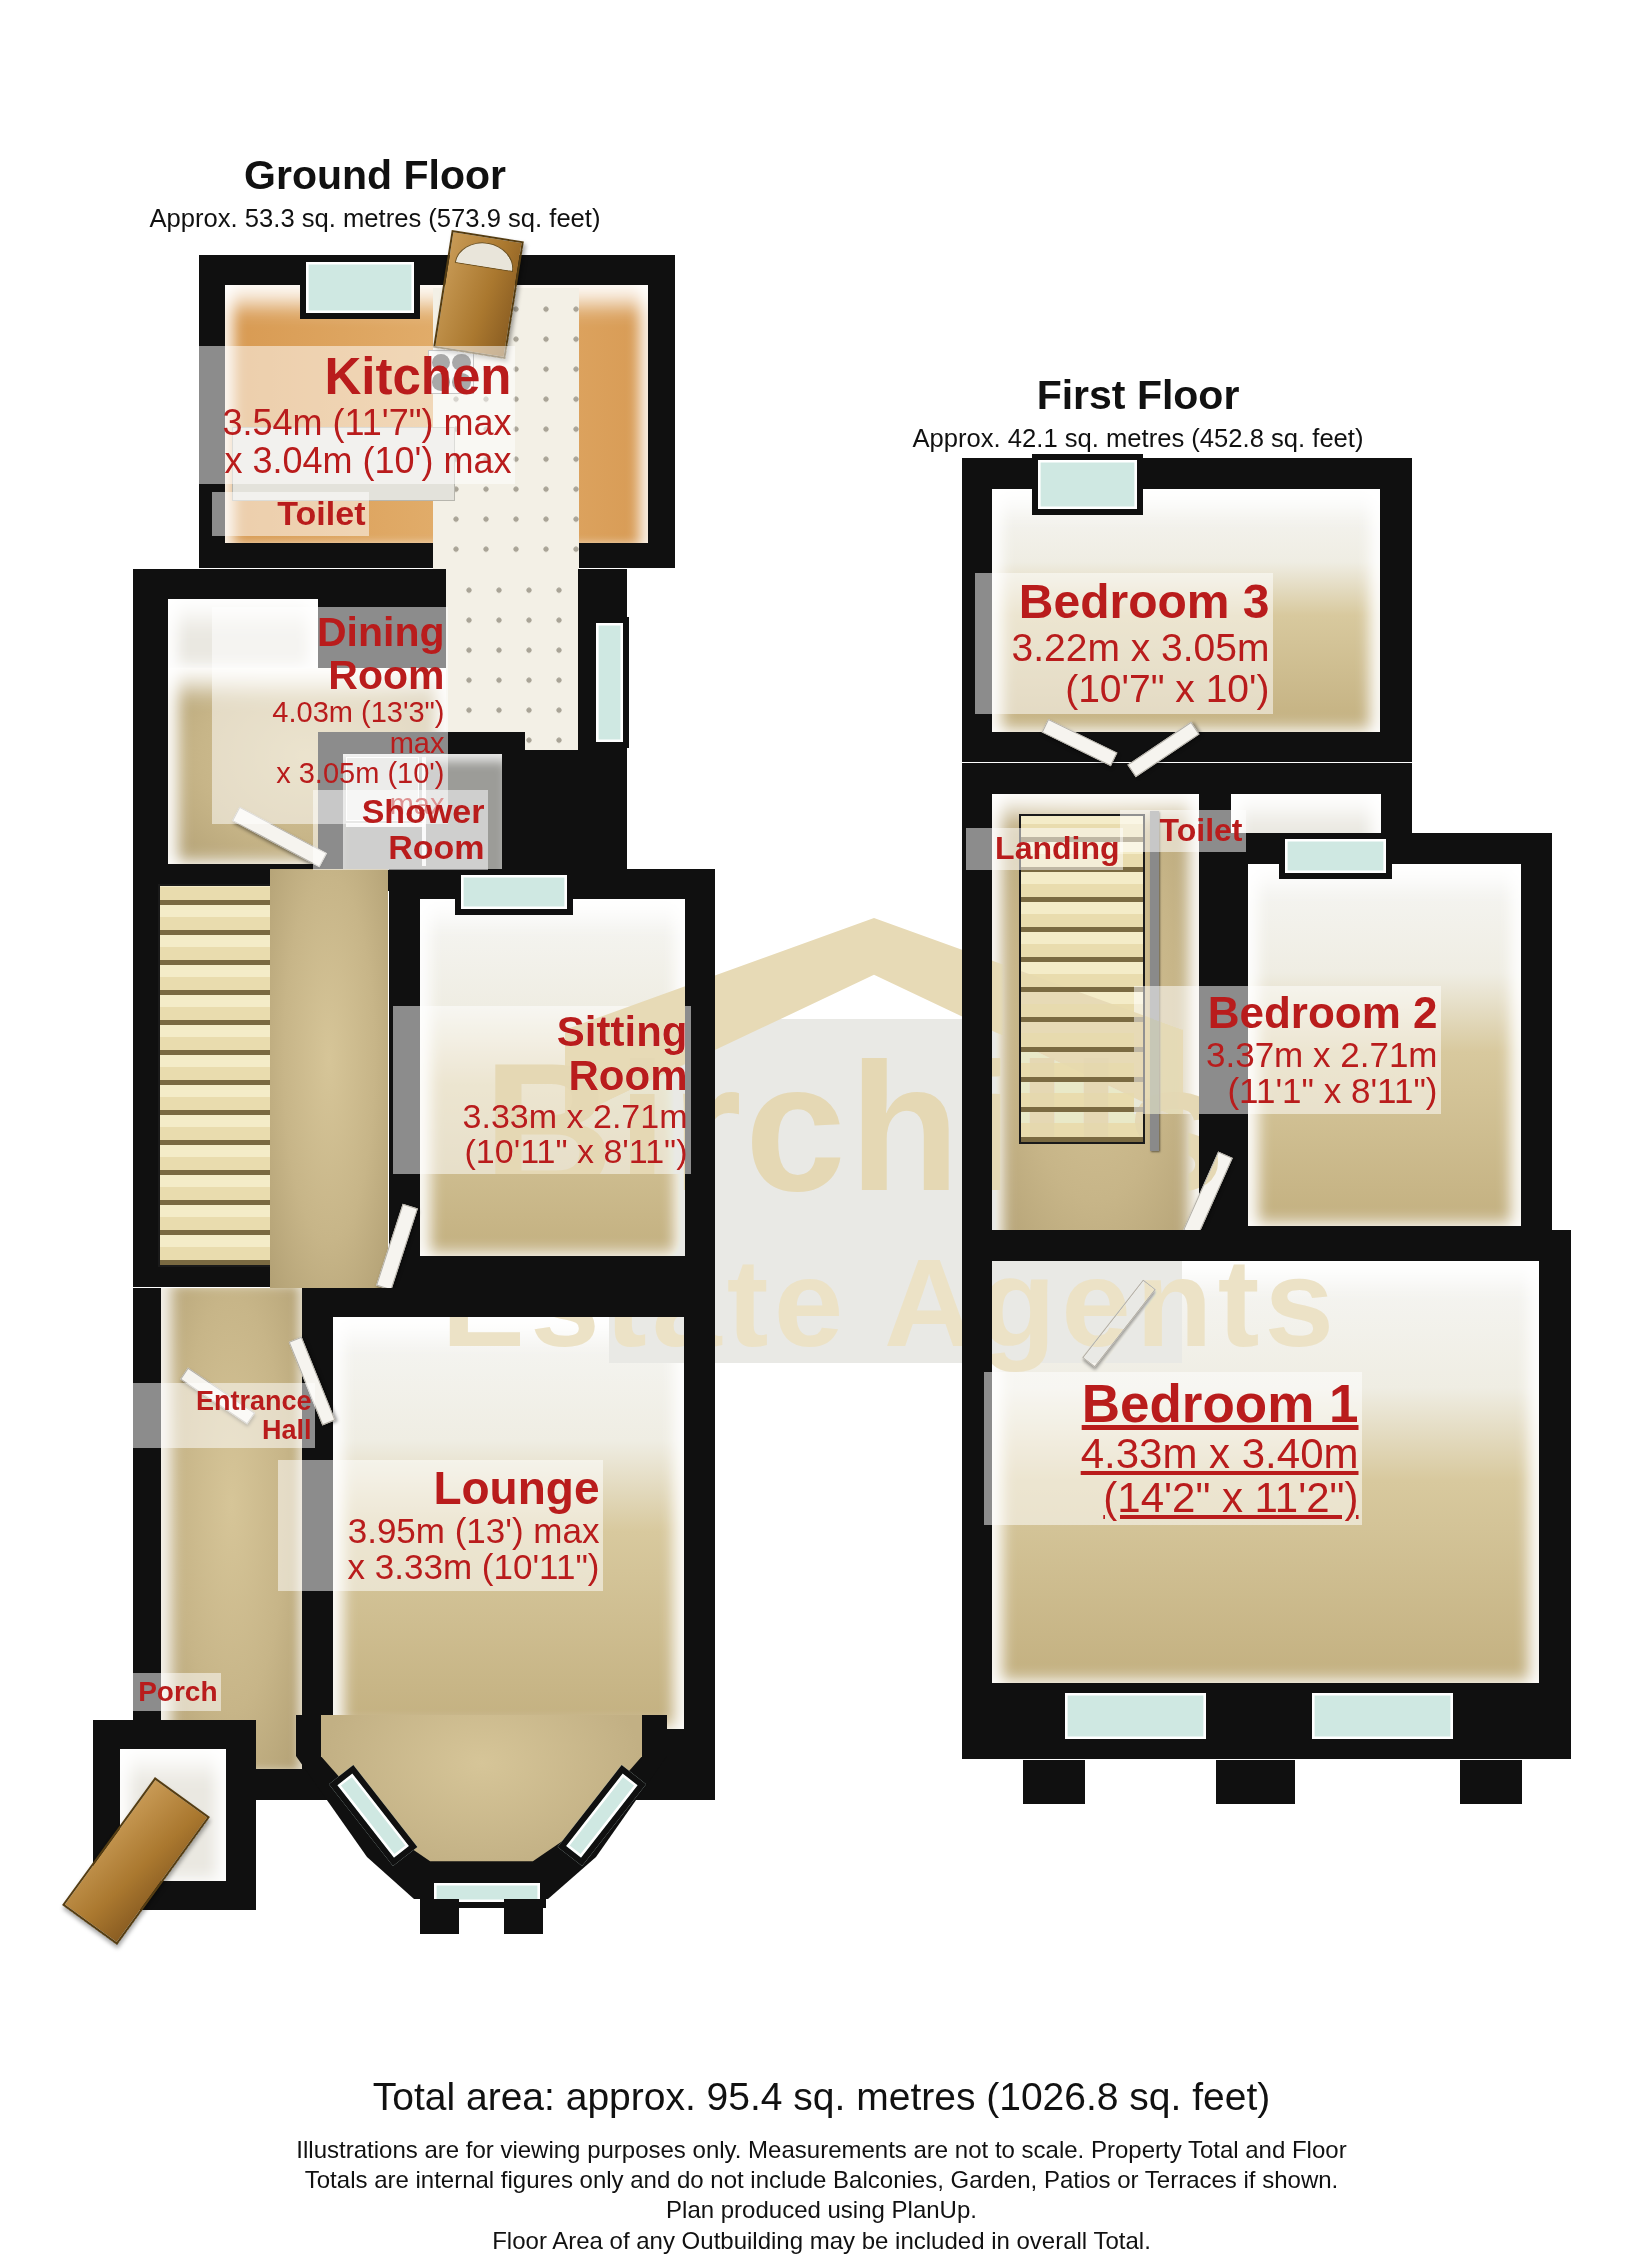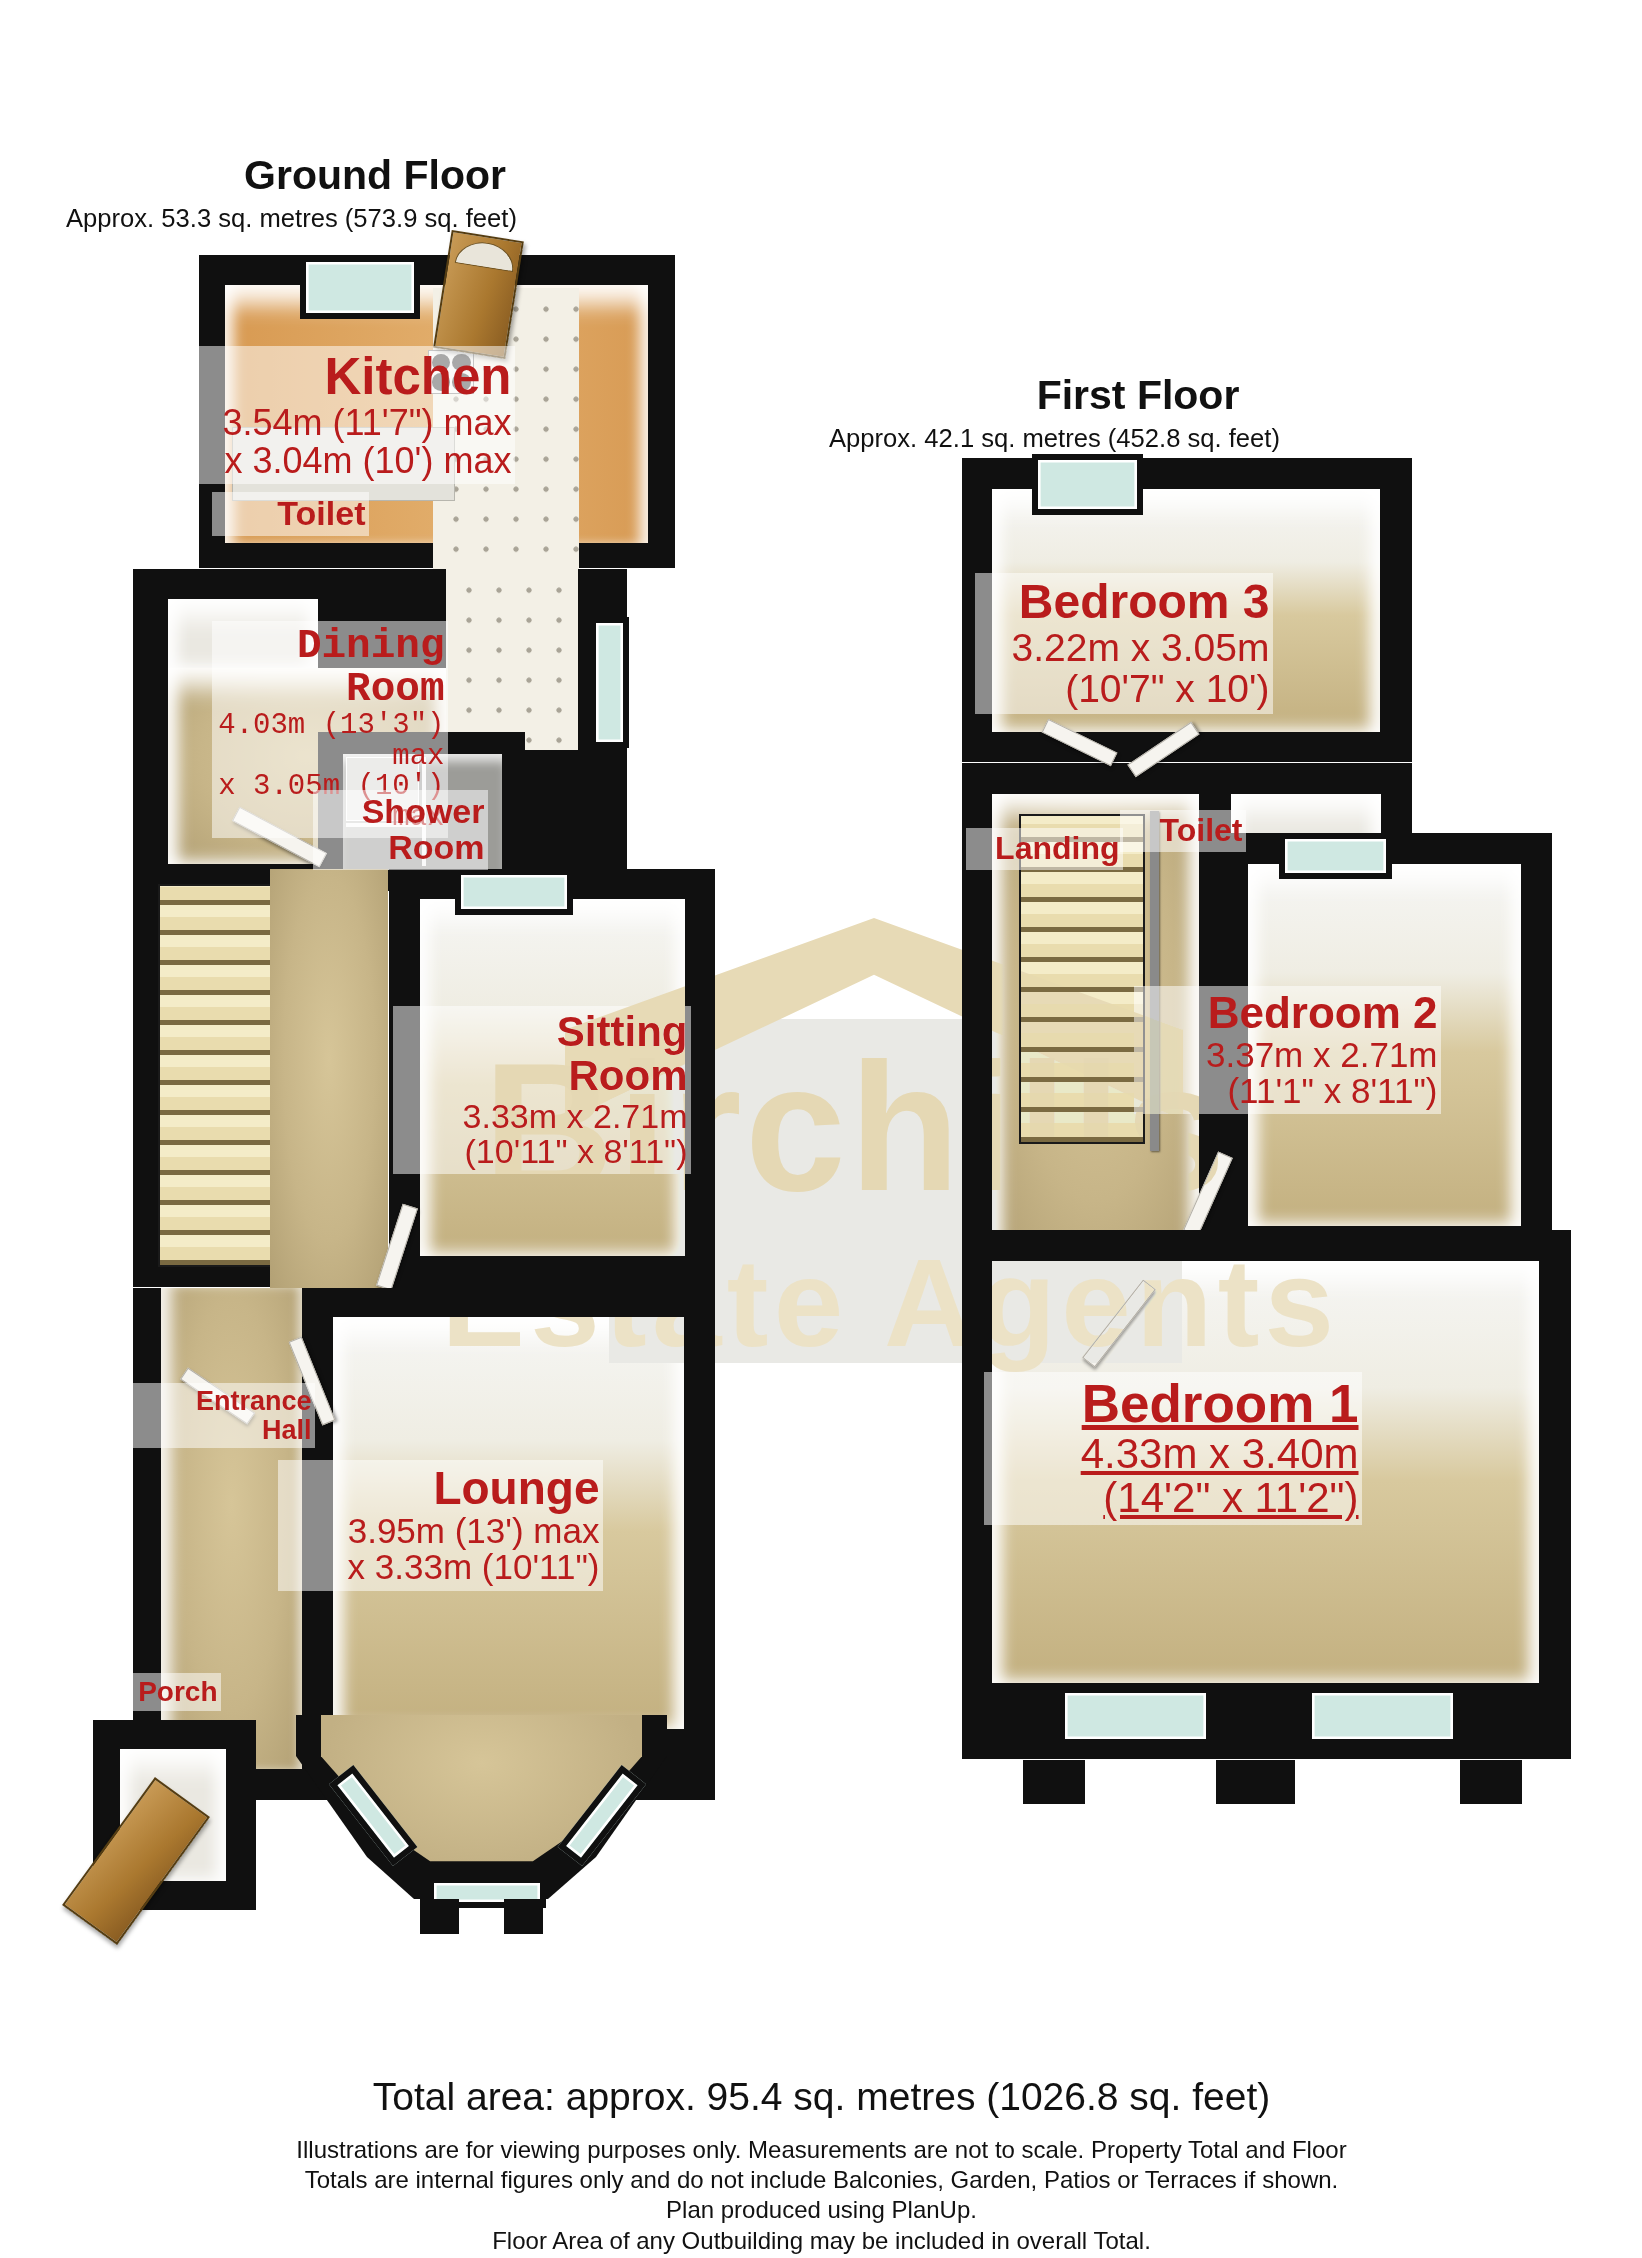--- a/index.html
+++ b/index.html
@@ -1,21 +1,21 @@
 <!DOCTYPE html>
 <html style="font-size:14px"><head>
 <meta charset="utf-8">
 <style>
   html,body{margin:0;padding:0;background:#ffffff;}
   .page{position:relative;width:1643px;height:2258px;background:#ffffff;overflow:hidden;
         font-family:"Liberation Sans",sans-serif;color:#141414;}
   .abs{position:absolute;}
   
   .floor-title{font-weight:bold;font-size:41px;text-align:center;color:#111;}
-  .floor-sub{font-weight:normal;font-size:25.6px;text-align:left;color:#111;margin-top:5.3px;}
+  .floor-sub{font-weight:normal;font-size:25.6px;text-align:center;color:#111;margin-top:5.3px;}
   .total-area{font-size:39px;text-align:center;color:#111;}
   .disclaimer{font-size:24px;line-height:1.26;text-align:center;color:#111;}
   
   .wall{position:absolute;background:#101010;}
   .floor{position:absolute;background:radial-gradient(ellipse at 50% 45%,#d6c598 0%,#c7b588 55%,#b2a074 100%);
          box-shadow:inset 0 26.5px 23px -7px rgba(255,255,255,.95),
                     inset 16px 0 14px -5.3px rgba(255,255,255,.85),
                     inset -16px 0 14px -5.3px rgba(255,255,255,.85),
                     inset 0 -12.4px 12.4px -5.3px rgba(255,255,255,.55);}
   .floor.deep{background:linear-gradient(180deg,#f6f6f4 0%,#efede3 30%,#d8c99e 52%,#c3b080 100%);}
@@ -175,21 +175,21 @@
   <div class="lbl" style="left:190px;top:346px;width:318px;">
     <span class="nm" style="font-size:51px;">Kitchen</span>
     <span class="dm" style="font-size:36px;">3.54m (11'7") max</span>
     <span class="dm" style="font-size:36px;">x 3.04m (10') max</span>
   </div>
 
   <div class="lbl" style="left:212px;top:492px;width:150px;">
     <span class="nm" style="font-size:34px;">Toilet</span>
   </div>
 
-  <div class="lbl" style="left:212px;top:621px;width:229px;font-family:Liberation Mono, monospace;">
+  <div class="lbl" style="left:212px;top:607px;width:229px;">
     <span class="nm" style="font-size:41px;">Dining</span>
     <span class="nm" style="font-size:41px;">Room</span>
     <span class="dm" style="font-size:29px;">4.03m (13'3") max</span>
     <span class="dm" style="font-size:29px;">x 3.05m (10') max</span>
   </div>
 
   <div class="lbl" style="left:313px;top:790px;width:168px;">
     <span class="nm" style="font-size:34px;">Shower</span>
     <span class="nm" style="font-size:34px;">Room</span>
   </div>

